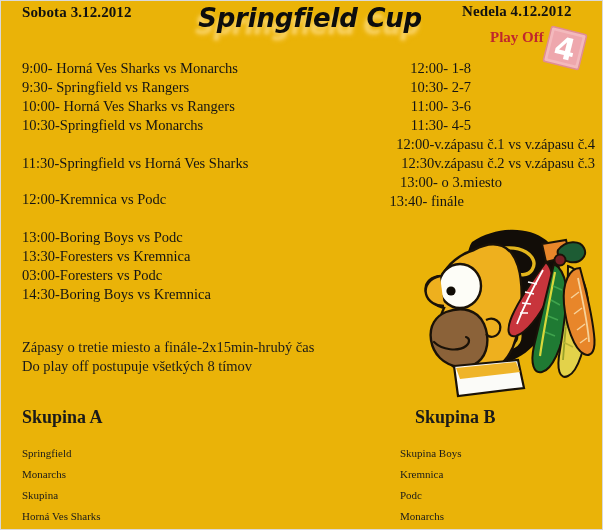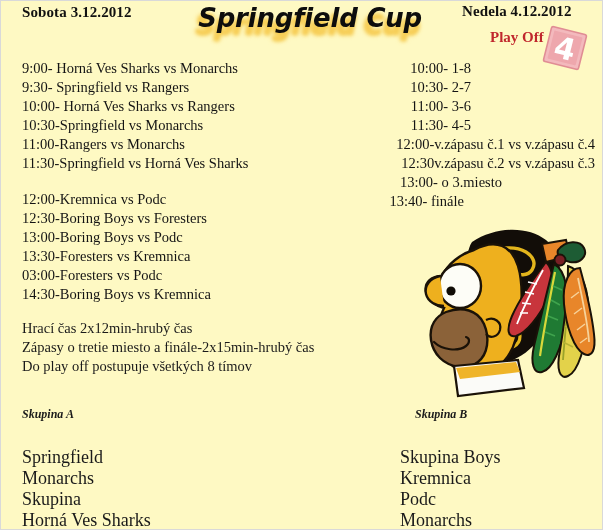--- a/index.html
+++ b/index.html
@@ -9,21 +9,21 @@
     background: #ffffff;
   }
   body {
     font-family: "Liberation Serif", "DejaVu Serif", serif;
     color: #1a1a1a;
   }
   #page {
     position: relative;
     width: 603px;
     height: 530px;
-    background: #fef9c3;
+    background: #eab308;
     overflow: hidden;
     box-sizing: border-box;
     border: 1px solid #d9d9d9;
   }
 
   
   .hdr-date {
     position: absolute;
     font-family: "Liberation Serif", "DejaVu Serif", serif;
     font-weight: bold;
@@ -103,29 +103,28 @@
   .right-num { right: 131px; text-align: right; }
   .right-long{ right: 7px; text-align: center; }
 
   
   .note { position: absolute; left: 21px; font-size: 14.5px; white-space: nowrap; }
 
   
   .grp-head {
     position: absolute;
     font-weight: bold;
-    font-size: 12px;
-    white-space: nowrap;
-    font-style: italic;
+    font-size: 18px;
+    white-space: nowrap;
   }
   #grp-a-head { left: 21px;  top: 406px; }
   #grp-b-head { left: 414px; top: 406px; text-align: center; }
   .grp-item {
     position: absolute;
-    font-size: 18px;
+    font-size: 11px;
     white-space: nowrap;
     font-family: Liberation Serif, serif;
   }
   .grp-a { left: 21px; }
   .grp-b { left: 399px; }
 
   
   #homer-logo {
     position: absolute;
     left: 399px;
@@ -155,40 +154,37 @@
       <rect x="5" y="5" width="36" height="36" rx="2" fill="#f3b9bd" stroke="#e08d94" stroke-width="1.6"></rect>
       <rect x="8.5" y="8.5" width="29" height="29" rx="1" fill="#eea7ad"></rect>
       <text x="23" y="34" text-anchor="middle" font-family="DejaVu Sans, Liberation Sans, sans-serif" font-size="30" font-weight="bold" fill="#ffffff">4</text>
     </g>
   </svg>
 
   <div class="row left-col" style="top:60px">9:00- Horná Ves Sharks vs Monarchs</div>
   <div class="row left-col" style="top:79px">9:30- Springfield vs Rangers</div>
   <div class="row left-col" style="top:98px">10:00- Horná Ves Sharks vs Rangers</div>
   <div class="row left-col" style="top:117px">10:30-Springfield vs Monarchs</div>
-  <div class="row left-col" style="top:136px">11:00-Rangers vs Monarchs</div>
   <div class="row left-col" style="top:155px">11:30-Springfield vs Horná Ves Sharks</div>
 
   <div class="row left-col" style="top:191px">12:00-Kremnica vs Podc</div>
-  <div class="row left-col" style="top:210px">12:30-Boring Boys vs Foresters</div>
   <div class="row left-col" style="top:229px">13:00-Boring Boys vs Podc</div>
   <div class="row left-col" style="top:248px">13:30-Foresters vs Kremnica</div>
   <div class="row left-col" style="top:267px">03:00-Foresters vs Podc</div>
   <div class="row left-col" style="top:286px">14:30-Boring Boys vs Kremnica</div>
 
-  <div class="row right-num" style="top:60px">10:00- 1-8</div>
+  <div class="row right-num" style="top:60px">12:00- 1-8</div>
   <div class="row right-num" style="top:79px">10:30- 2-7</div>
   <div class="row right-num" style="top:98px">11:00- 3-6</div>
   <div class="row right-num" style="top:117px">11:30- 4-5</div>
   <div class="row right-long" style="top:136px">12:00-v.zápasu č.1 vs v.zápasu č.4</div>
   <div class="row right-long" style="top:155px">12:30v.zápasu č.2 vs v.zápasu č.3</div>
   <div class="row right-num" style="top:174px; right:100px">13:00- o 3.miesto</div>
   <div class="row right-num" style="top:193px; right:138px">13:40- finále</div>
 
-  <div class="note" style="top:319px">Hrací čas 2x12min-hrubý čas</div>
   <div class="note" style="top:338px">Zápasy o tretie miesto a finále-2x15min-hrubý čas</div>
   <div class="note" style="top:357px">Do play off postupuje všetkých 8 tímov</div>
 
   <div id="grp-a-head" class="grp-head">Skupina A</div>
   <div class="grp-item grp-a" style="top:446px">Springfield</div>
   <div class="grp-item grp-a" style="top:467px">Monarchs</div>
   <div class="grp-item grp-a" style="top:488px">Skupina</div>
   <div class="grp-item grp-a" style="top:509px">Horná Ves Sharks</div>
 
   <div id="grp-b-head" class="grp-head">Skupina B</div>

